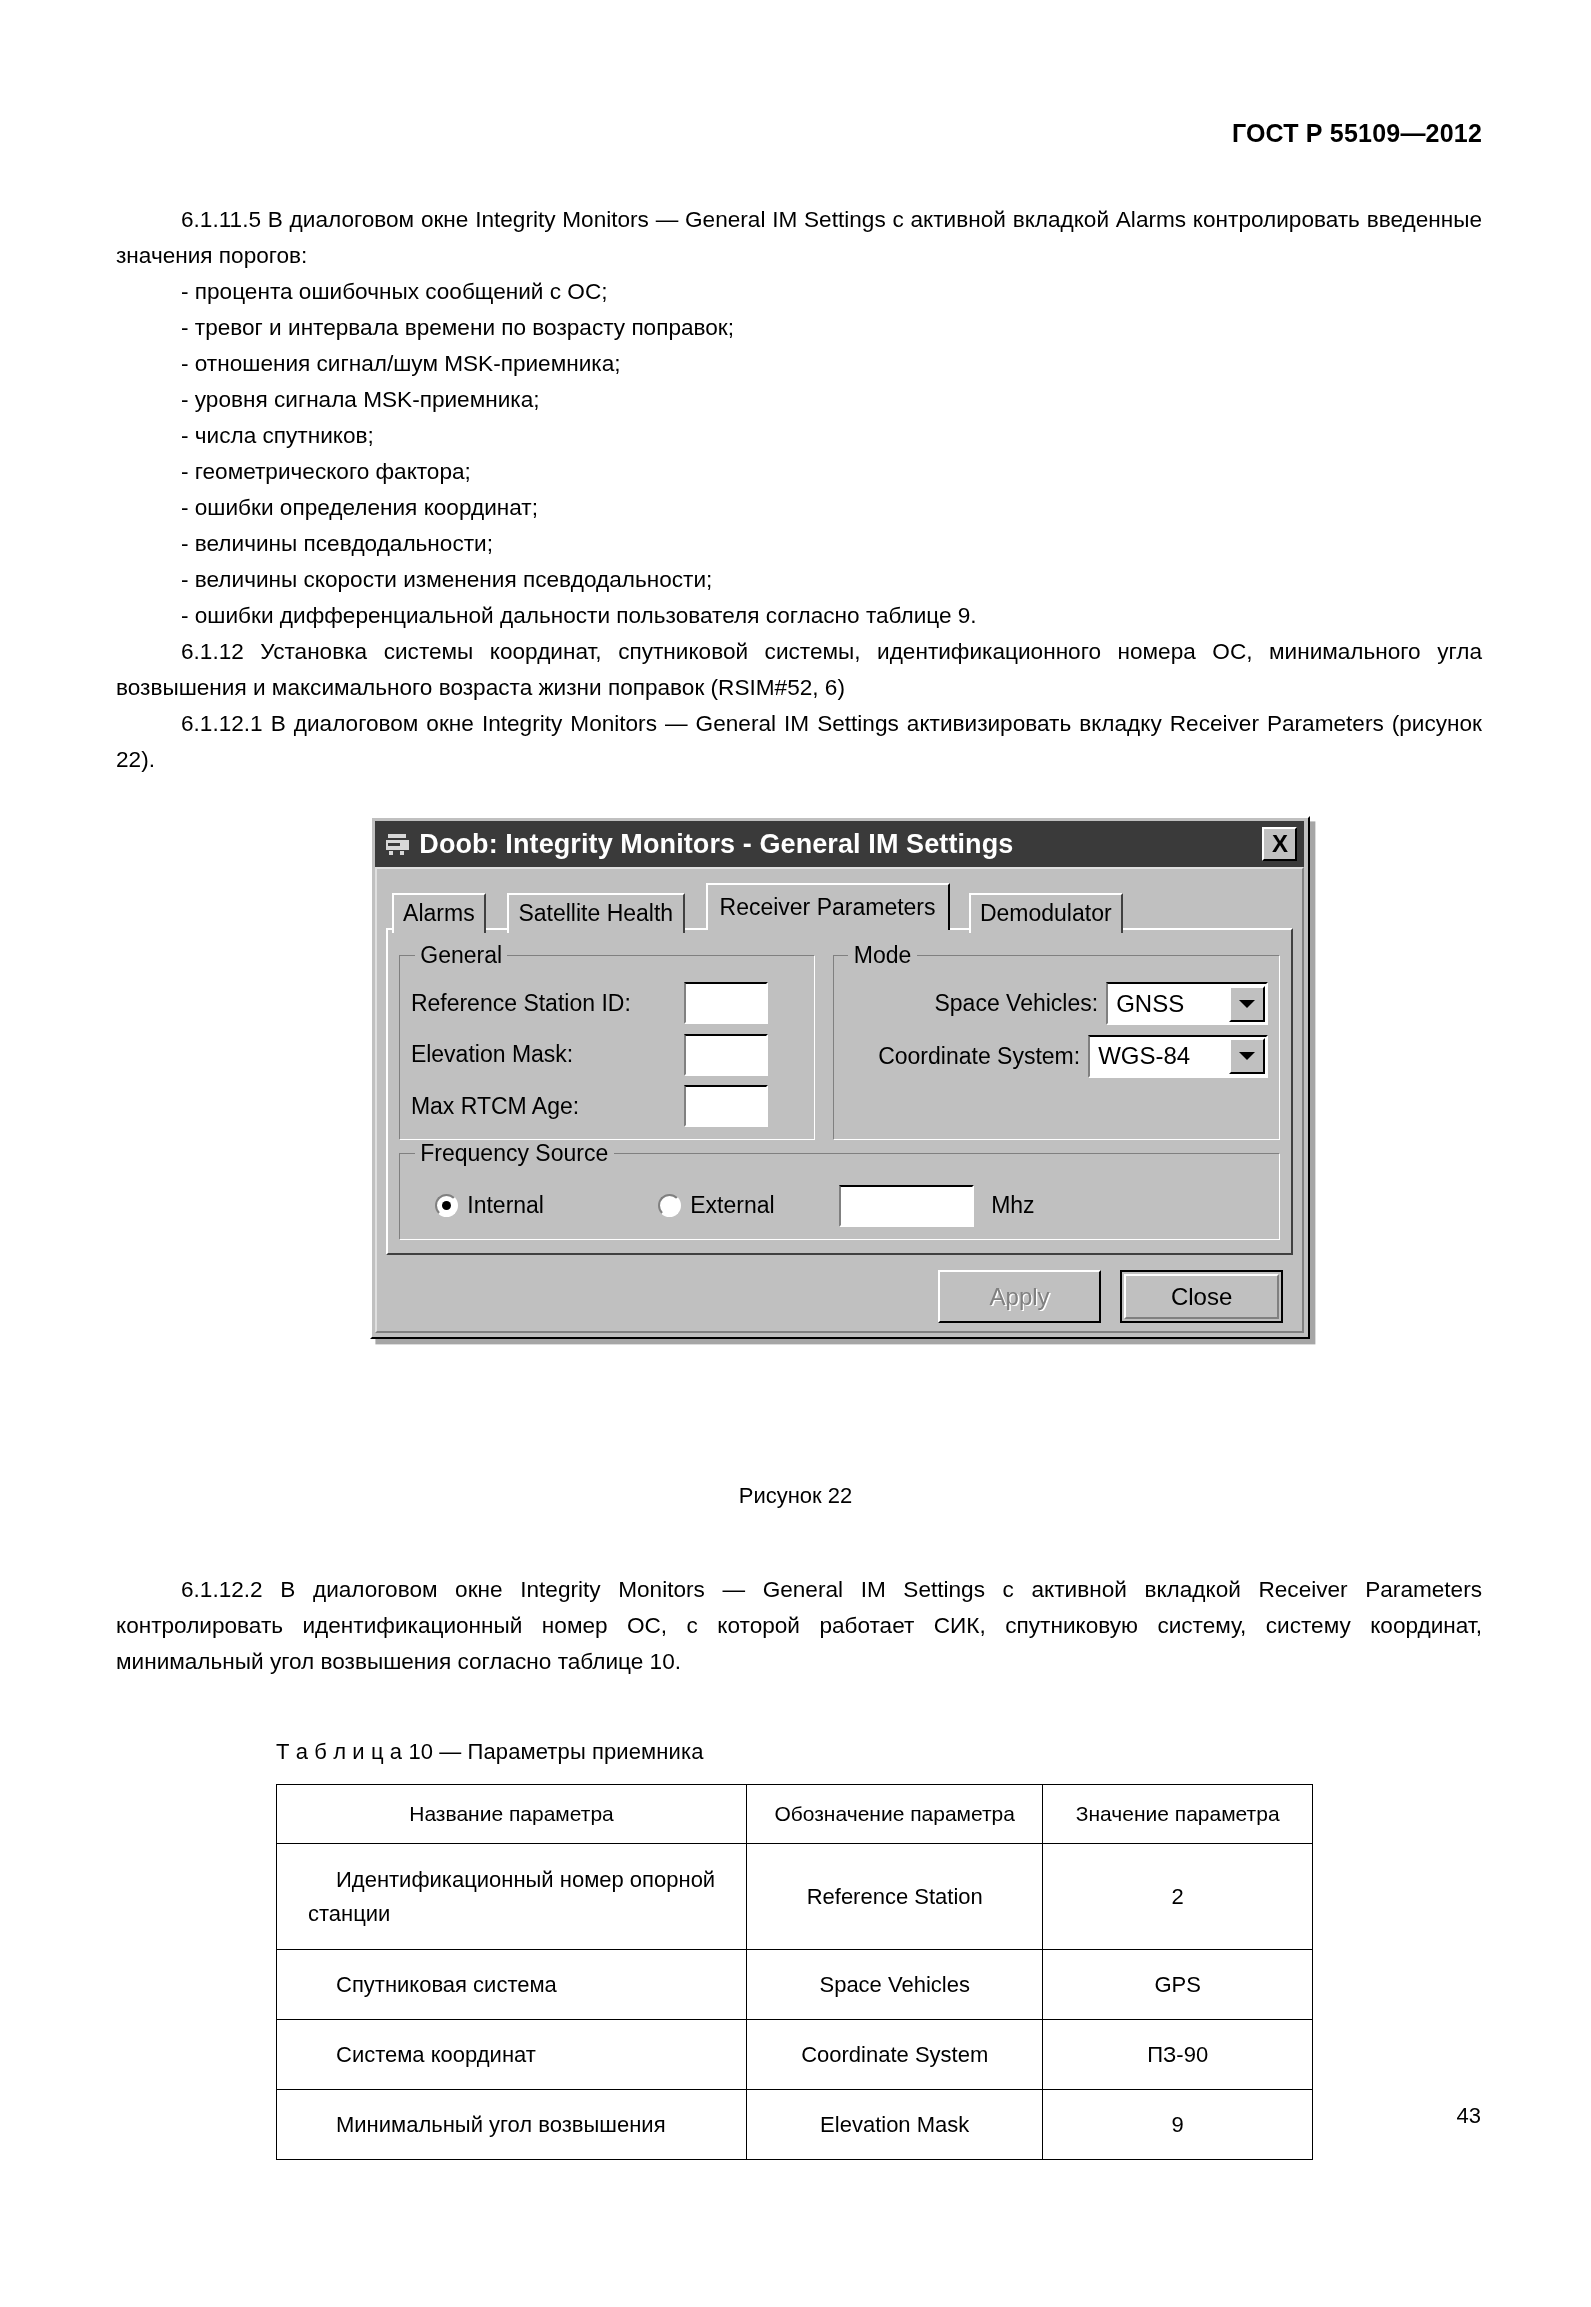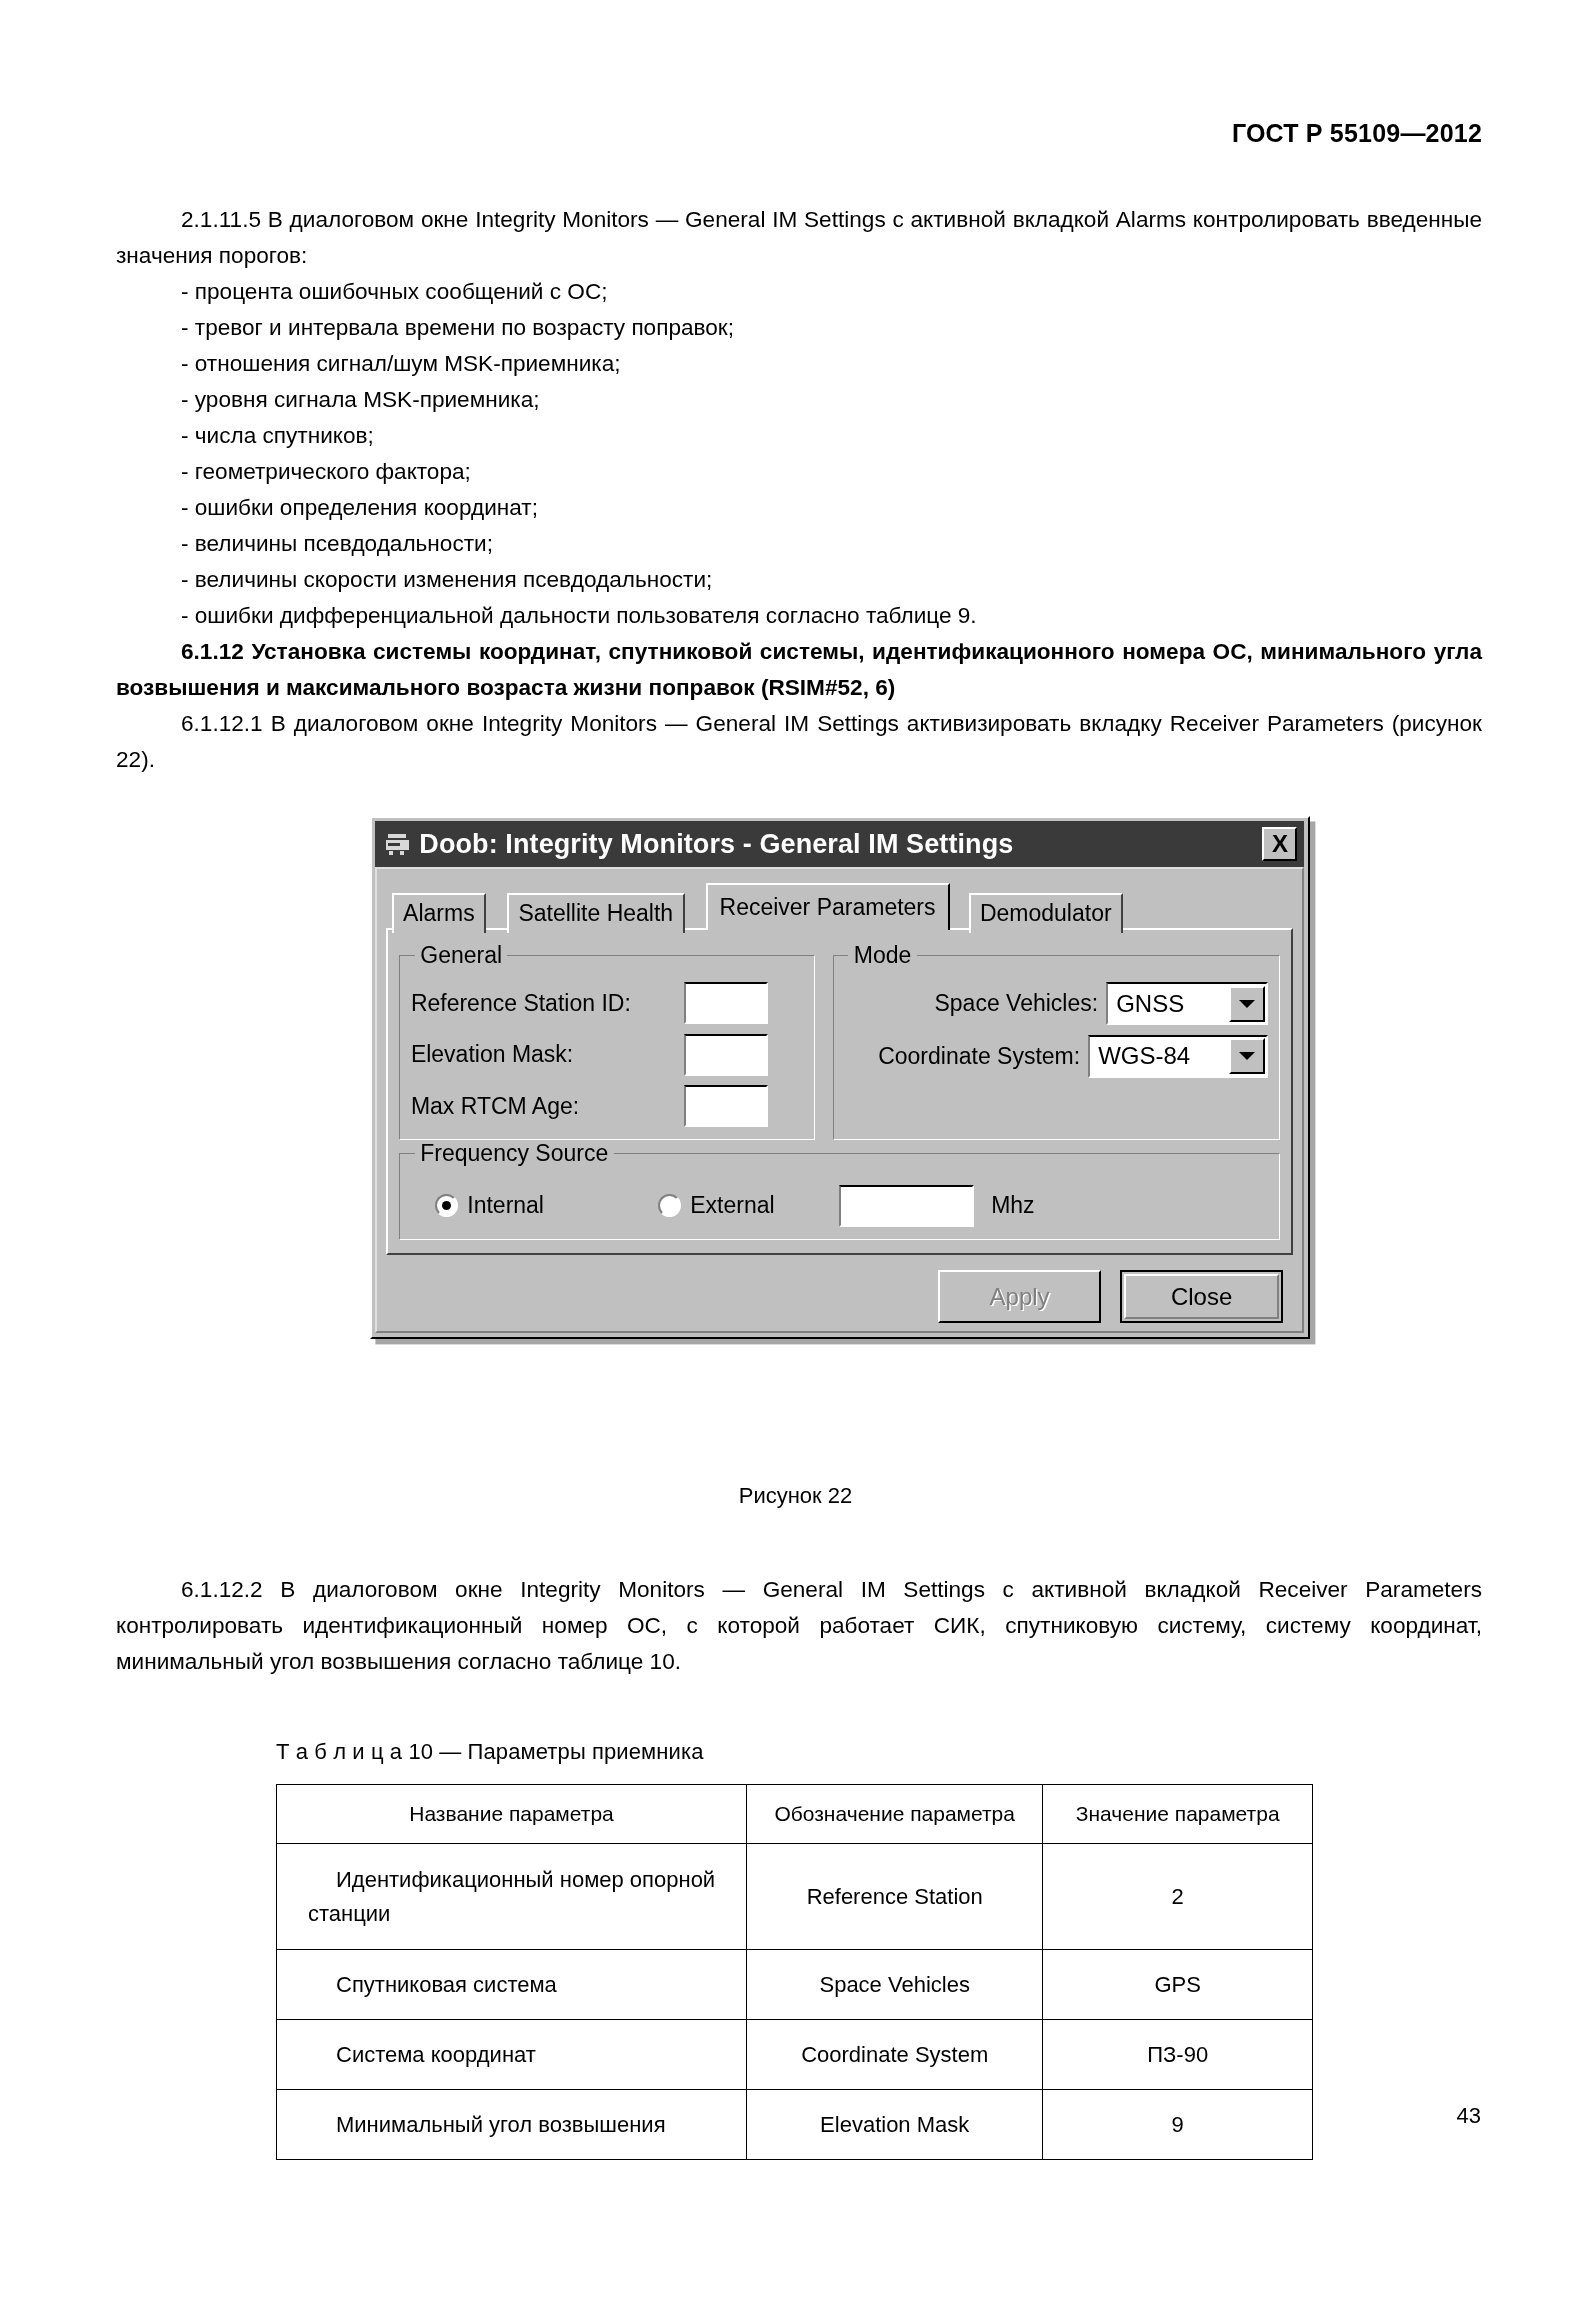--- a/index.html
+++ b/index.html
@@ -38,21 +38,21 @@
     width: 1366px;
   }
   p.para {
     margin: 0;
     font-size: 22.6px;
     line-height: 36px;
     text-align: justify;
     text-indent: 65px;
   }
   p.para.bold {
-    font-weight: bold;
+    font-weight: normal;
   }
   .bullets {
     margin: 0;
     padding: 0;
     list-style: none;
   }
   .bullets li {
     font-size: 22.6px;
     line-height: 36px;
     padding-left: 65px;
@@ -410,21 +410,21 @@
   }
 </style>
 </head>
 <body>
 
 <div class="page">
 
   <div class="header">ГОСТ Р 55109—2012</div>
 
   <div class="content">
-    <p class="para">2.1.11.5 В диалоговом окне Integrity Monitors — General IM Settings с активной вкладкой Alarms контролировать введенные значения порогов:</p>
+    <p class="para">6.1.11.5 В диалоговом окне Integrity Monitors — General IM Settings с активной вкладкой Alarms контролировать введенные значения порогов:</p>
     <ul class="bullets">
       <li>- процента ошибочных сообщений с ОС;</li>
       <li>- тревог и интервала времени по возрасту поправок;</li>
       <li>- отношения сигнал/шум MSK-приемника;</li>
       <li>- уровня сигнала MSK-приемника;</li>
       <li>- числа спутников;</li>
       <li>- геометрического фактора;</li>
       <li>- ошибки определения координат;</li>
       <li>- величины псевдодальности;</li>
       <li>- величины скорости изменения псевдодальности;</li>

